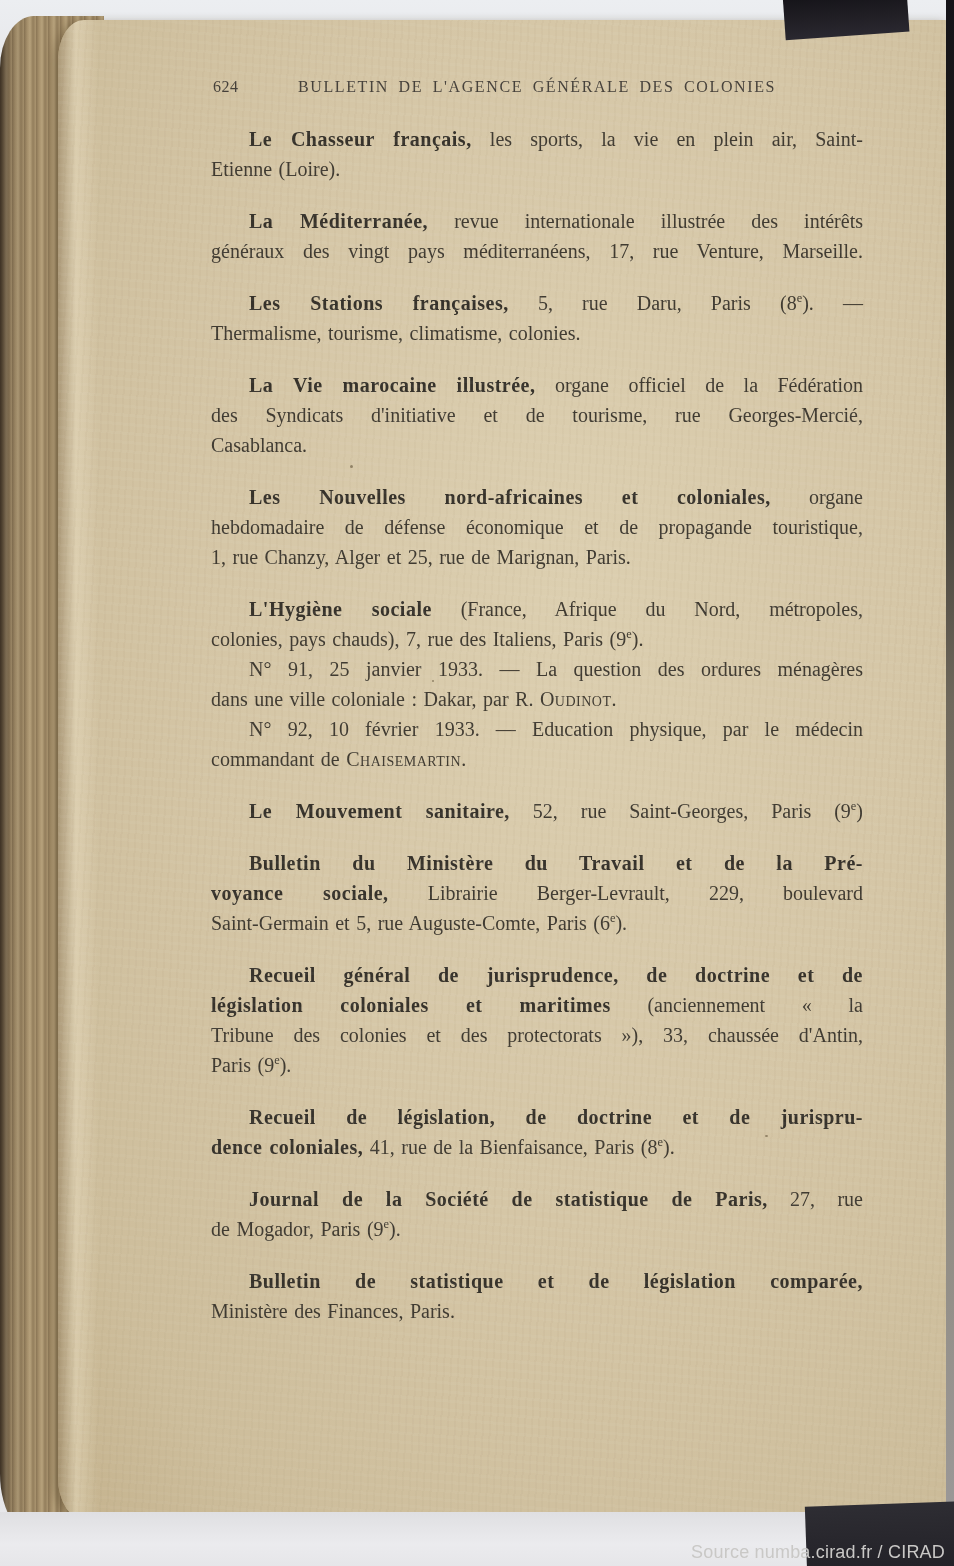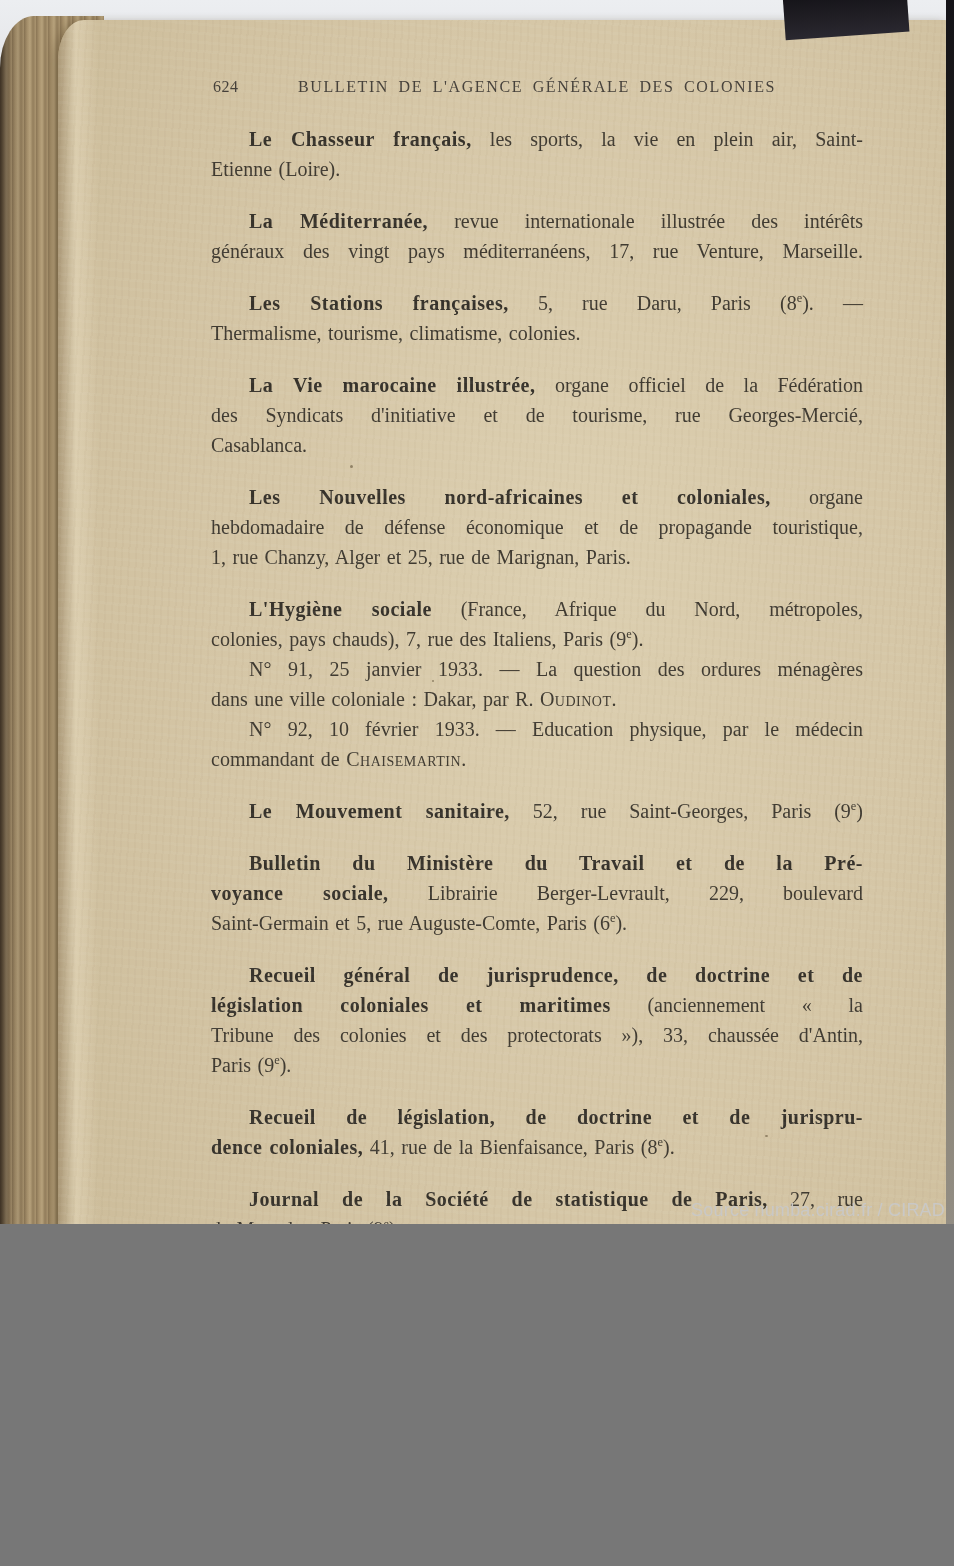--- a/index.html
+++ b/index.html
@@ -1,17 +1,17 @@
 <!DOCTYPE html>
 <html><head>
 <meta charset="utf-8">
 <style>
   html,body { margin:0; padding:0; background:#777; }
   .screen {
-    position:relative; width:954px; height:1224px; overflow:hidden;
+    position:relative; width:954px; height:1566px; overflow:hidden;
     background: linear-gradient(180deg, #eceef1 0%, #e7e8eb 4%, #e3e3e6 90%, #e9e9ec 100%);
     font-family: "Liberation Serif", "DejaVu Serif", serif;
   }
   
   .book-edge {
     position:absolute; left:0; top:16px; width:104px; height:1528px;
     border-radius: 34px 0 0 46px / 52px 0 0 70px;
     background:
       linear-gradient(90deg, rgba(48,38,28,.85) 0%, rgba(48,38,28,.15) 10%, rgba(0,0,0,0) 30%),
       repeating-linear-gradient(90deg,

